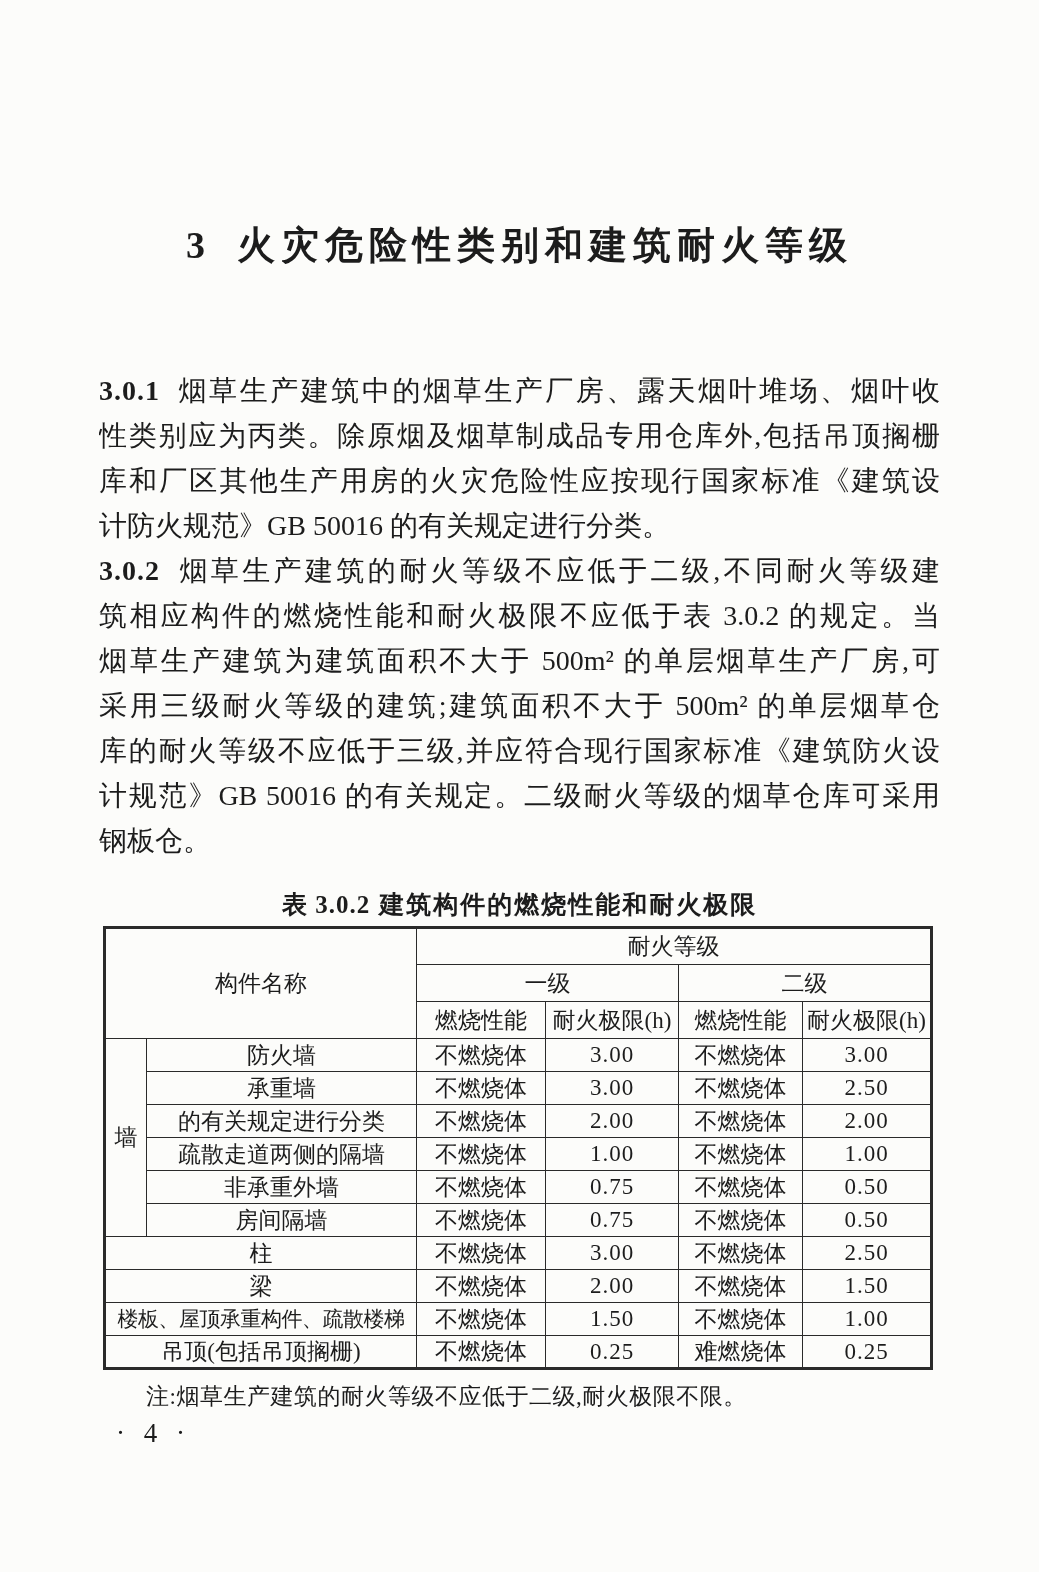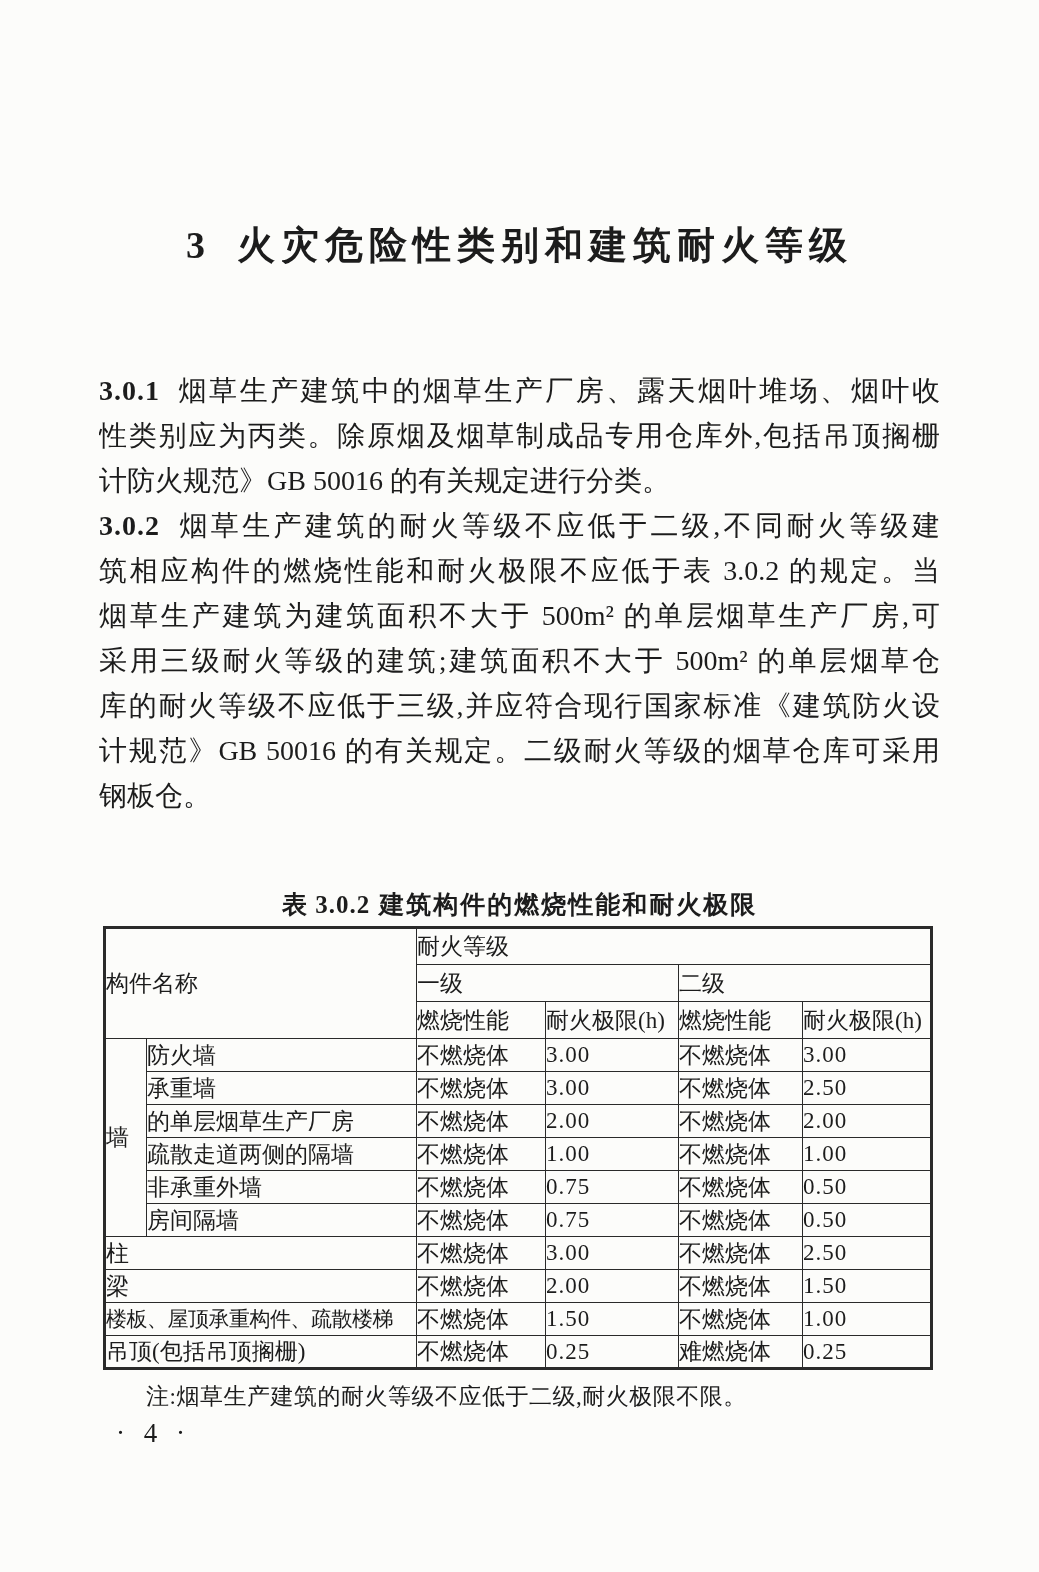--- a/index.html
+++ b/index.html
@@ -48,21 +48,21 @@
 
   
   table.t302 {
     position:absolute; top:926px; left:103px;
     width:827px; border-collapse:collapse; table-layout:fixed;
     font-size:23px; color:#1c1c1c;
   }
   table.t302, table.t302 th, table.t302 td { border:1.5px solid #2a2a2a; }
   table.t302 { border-width:3px; }
   table.t302 th, table.t302 td {
-    font-weight:normal; text-align:left; vertical-align:middle;
+    font-weight:normal; text-align:center; vertical-align:middle;
     padding:0; overflow:hidden; white-space:nowrap;
   }
   tr.hrow { height:37px; }
   tr.drow { height:33px; }
   td.tight { font-size:21px; letter-spacing:-0.5px; }
   td.num  { letter-spacing:1px; }
 
   
   .note {
     position:absolute; top:1381px; left:146px;
@@ -81,20 +81,21 @@
 <div class="page">
 
   <div class="title">
     <span class="num">3</span><span class="txt">火灾危险性类别和建筑耐火等级</span>
   </div>
 
   <div class="body">
 
     <div class="line"><span class="clause-num">3.0.1</span><span>烟草生产建筑中的烟草生产厂房、露天烟叶堆场、烟叶收</span></div>
     <div class="line">性类别应为丙类。除原烟及烟草制成品专用仓库外,包括吊顶搁栅</div>
+    <div class="line">库和厂区其他生产用房的火灾危险性应按现行国家标准《建筑设</div>
     <div class="line last">计防火规范》GB 50016 的有关规定进行分类。</div>
 
     <div class="line"><span class="clause-num">3.0.2</span><span>烟草生产建筑的耐火等级不应低于二级,不同耐火等级建</span></div>
     <div class="line">筑相应构件的燃烧性能和耐火极限不应低于表 3.0.2 的规定。当</div>
     <div class="line">烟草生产建筑为建筑面积不大于 500m² 的单层烟草生产厂房,可</div>
     <div class="line">采用三级耐火等级的建筑;建筑面积不大于 500m² 的单层烟草仓</div>
     <div class="line">库的耐火等级不应低于三级,并应符合现行国家标准《建筑防火设</div>
     <div class="line">计规范》GB 50016 的有关规定。二级耐火等级的烟草仓库可采用</div>
     <div class="line last">钢板仓。</div>
   </div>
@@ -138,21 +139,21 @@
       <td class="num">3.00</td>
     </tr>
     <tr class="drow">
       <td>承重墙</td>
       <td>不燃烧体</td>
       <td class="num">3.00</td>
       <td>不燃烧体</td>
       <td class="num">2.50</td>
     </tr>
     <tr class="drow">
-      <td>的单层烟草生产厂房</td>
+      <td>的有关规定进行分类</td>
       <td>不燃烧体</td>
       <td class="num">2.00</td>
       <td>不燃烧体</td>
       <td class="num">2.00</td>
     </tr>
     <tr class="drow">
       <td>疏散走道两侧的隔墙</td>
       <td>不燃烧体</td>
       <td class="num">1.00</td>
       <td>不燃烧体</td>

